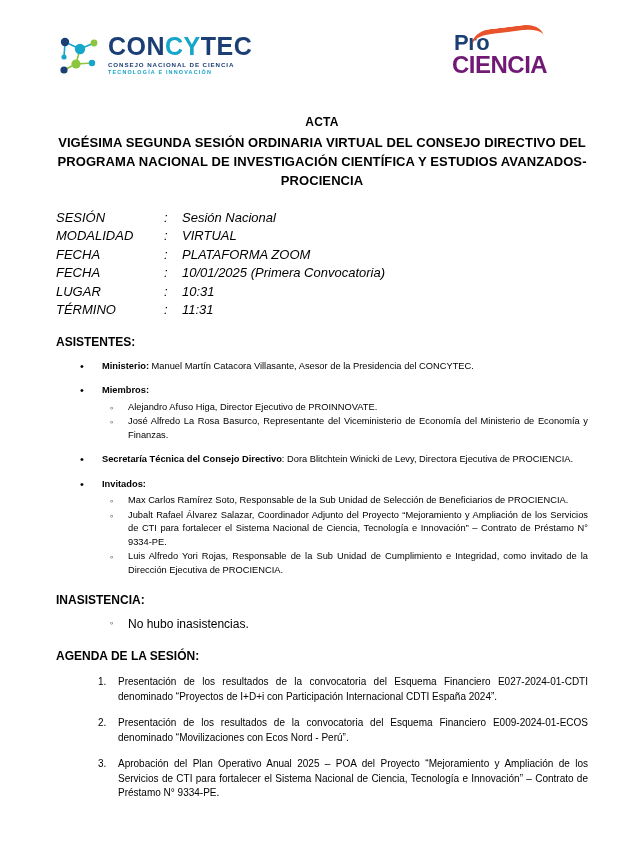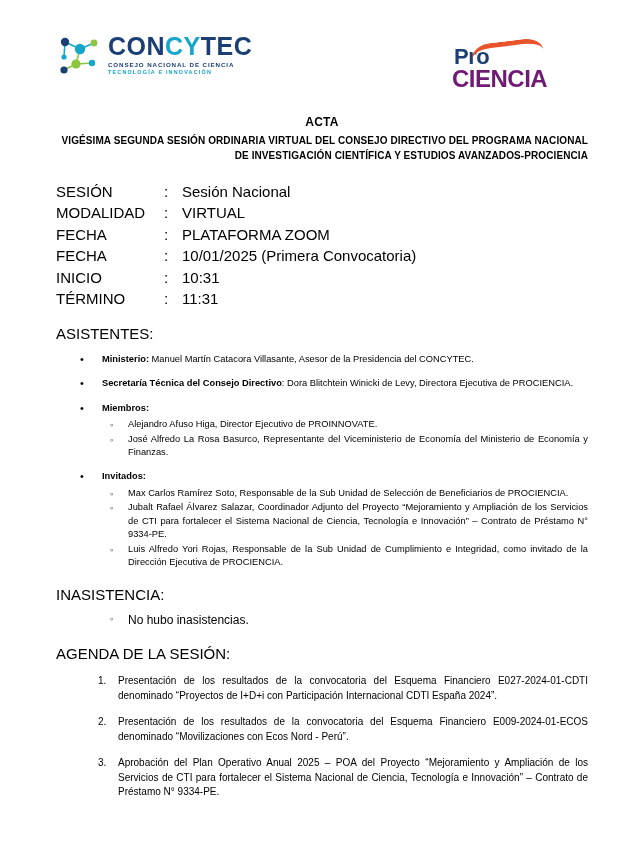--- a/index.html
+++ b/index.html
@@ -66,21 +66,21 @@
   .concytec-sub2 {
     font-size: 5.4px;
     letter-spacing: 1.2px;
     color: #16a6c9;
     margin-top: 2px;
     font-weight: bold;
   }
   .logo-prociencia {
     position: absolute;
     left: 452px;
-    top: 16px;
+    top: 2px;
     line-height: 0.88;
   }
   .pro-top {
     font-size: 22px;
     font-weight: bold;
     color: #1b3f74;
     letter-spacing: -0.5px;
     position: relative;
     padding-left: 2px;
   }
@@ -109,45 +109,46 @@
     box-sizing: border-box;
   }
   .acta-title {
     text-align: center;
     font-weight: bold;
     font-size: 12px;
     margin-top: 22px;
     letter-spacing: 0.3px;
   }
   .doc-title {
-    text-align: right;
-    font-weight: bold;
-    font-size: 10px;
+    text-align: center;
+    font-weight: bold;
+    font-size: 13px;
     line-height: 1.45;
     margin-top: 5px;
     letter-spacing: 0.1px;
   }
 
   
   .meta {
     margin-top: 18px;
-    font-size: 15px;
+    font-size: 13px;
     line-height: 1.43;
+    font-style: italic;
   }
   .meta-row {
     display: flex;
   }
   .meta-label { width: 108px; }
   .meta-colon { width: 18px; }
   .meta-value { flex: 1; }
 
   
   .section-head {
-    font-weight: normal;
-    font-size: 15px;
+    font-weight: bold;
+    font-size: 12px;
     margin-top: 15px;
   }
 
   
   ul.lvl1 {
     list-style: none;
     margin: 0;
     padding: 0;
   }
   ul.lvl1 > li {
@@ -287,46 +288,46 @@
         <div class="meta-label">FECHA</div>
         <div class="meta-colon">:</div>
         <div class="meta-value">PLATAFORMA ZOOM</div>
       </div>
       <div class="meta-row">
         <div class="meta-label">FECHA</div>
         <div class="meta-colon">:</div>
         <div class="meta-value">10/01/2025 (Primera Convocatoria)</div>
       </div>
       <div class="meta-row">
-        <div class="meta-label">INICIO</div>
+        <div class="meta-label">LUGAR</div>
         <div class="meta-colon">:</div>
         <div class="meta-value">10:31</div>
       </div>
       <div class="meta-row">
         <div class="meta-label">TÉRMINO</div>
         <div class="meta-colon">:</div>
         <div class="meta-value">11:31</div>
       </div>
     </div>
 
     <div class="section-head">ASISTENTES:</div>
 
     <ul class="lvl1">
       <li>
         <span class="bold">Ministerio:</span><span> Manuel Martín Catacora Villasante, Asesor de la Presidencia del CONCYTEC.</span>
-      </li>
-      <li>
-        <span class="bold">Secretaría Técnica del Consejo Directivo</span><span>: Dora Blitchtein Winicki de Levy, Directora Ejecutiva de PROCIENCIA.</span>
       </li>
       <li>
         <span class="bold">Miembros:</span>
         <ul class="lvl2">
           <li>Alejandro Afuso Higa, Director Ejecutivo de PROINNOVATE.</li>
           <li>José Alfredo La Rosa Basurco, Representante del Viceministerio de Economía del Ministerio de Economía y Finanzas.</li>
         </ul>
+      </li>
+      <li>
+        <span class="bold">Secretaría Técnica del Consejo Directivo</span><span>: Dora Blitchtein Winicki de Levy, Directora Ejecutiva de PROCIENCIA.</span>
       </li>
       <li>
         <span class="bold">Invitados:</span>
         <ul class="lvl2">
           <li>Max Carlos Ramírez Soto, Responsable de la Sub Unidad de Selección de Beneficiarios de PROCIENCIA.</li>
           <li>Jubalt Rafael Álvarez Salazar, Coordinador Adjunto del Proyecto “Mejoramiento y Ampliación de los Servicios de CTI para fortalecer el Sistema Nacional de Ciencia, Tecnología e Innovación” – Contrato de Préstamo N° 9334-PE.</li>
           <li>Luis Alfredo Yori Rojas, Responsable de la Sub Unidad de Cumplimiento e Integridad, como invitado de la Dirección Ejecutiva de PROCIENCIA.</li>
         </ul>
       </li>
     </ul>

